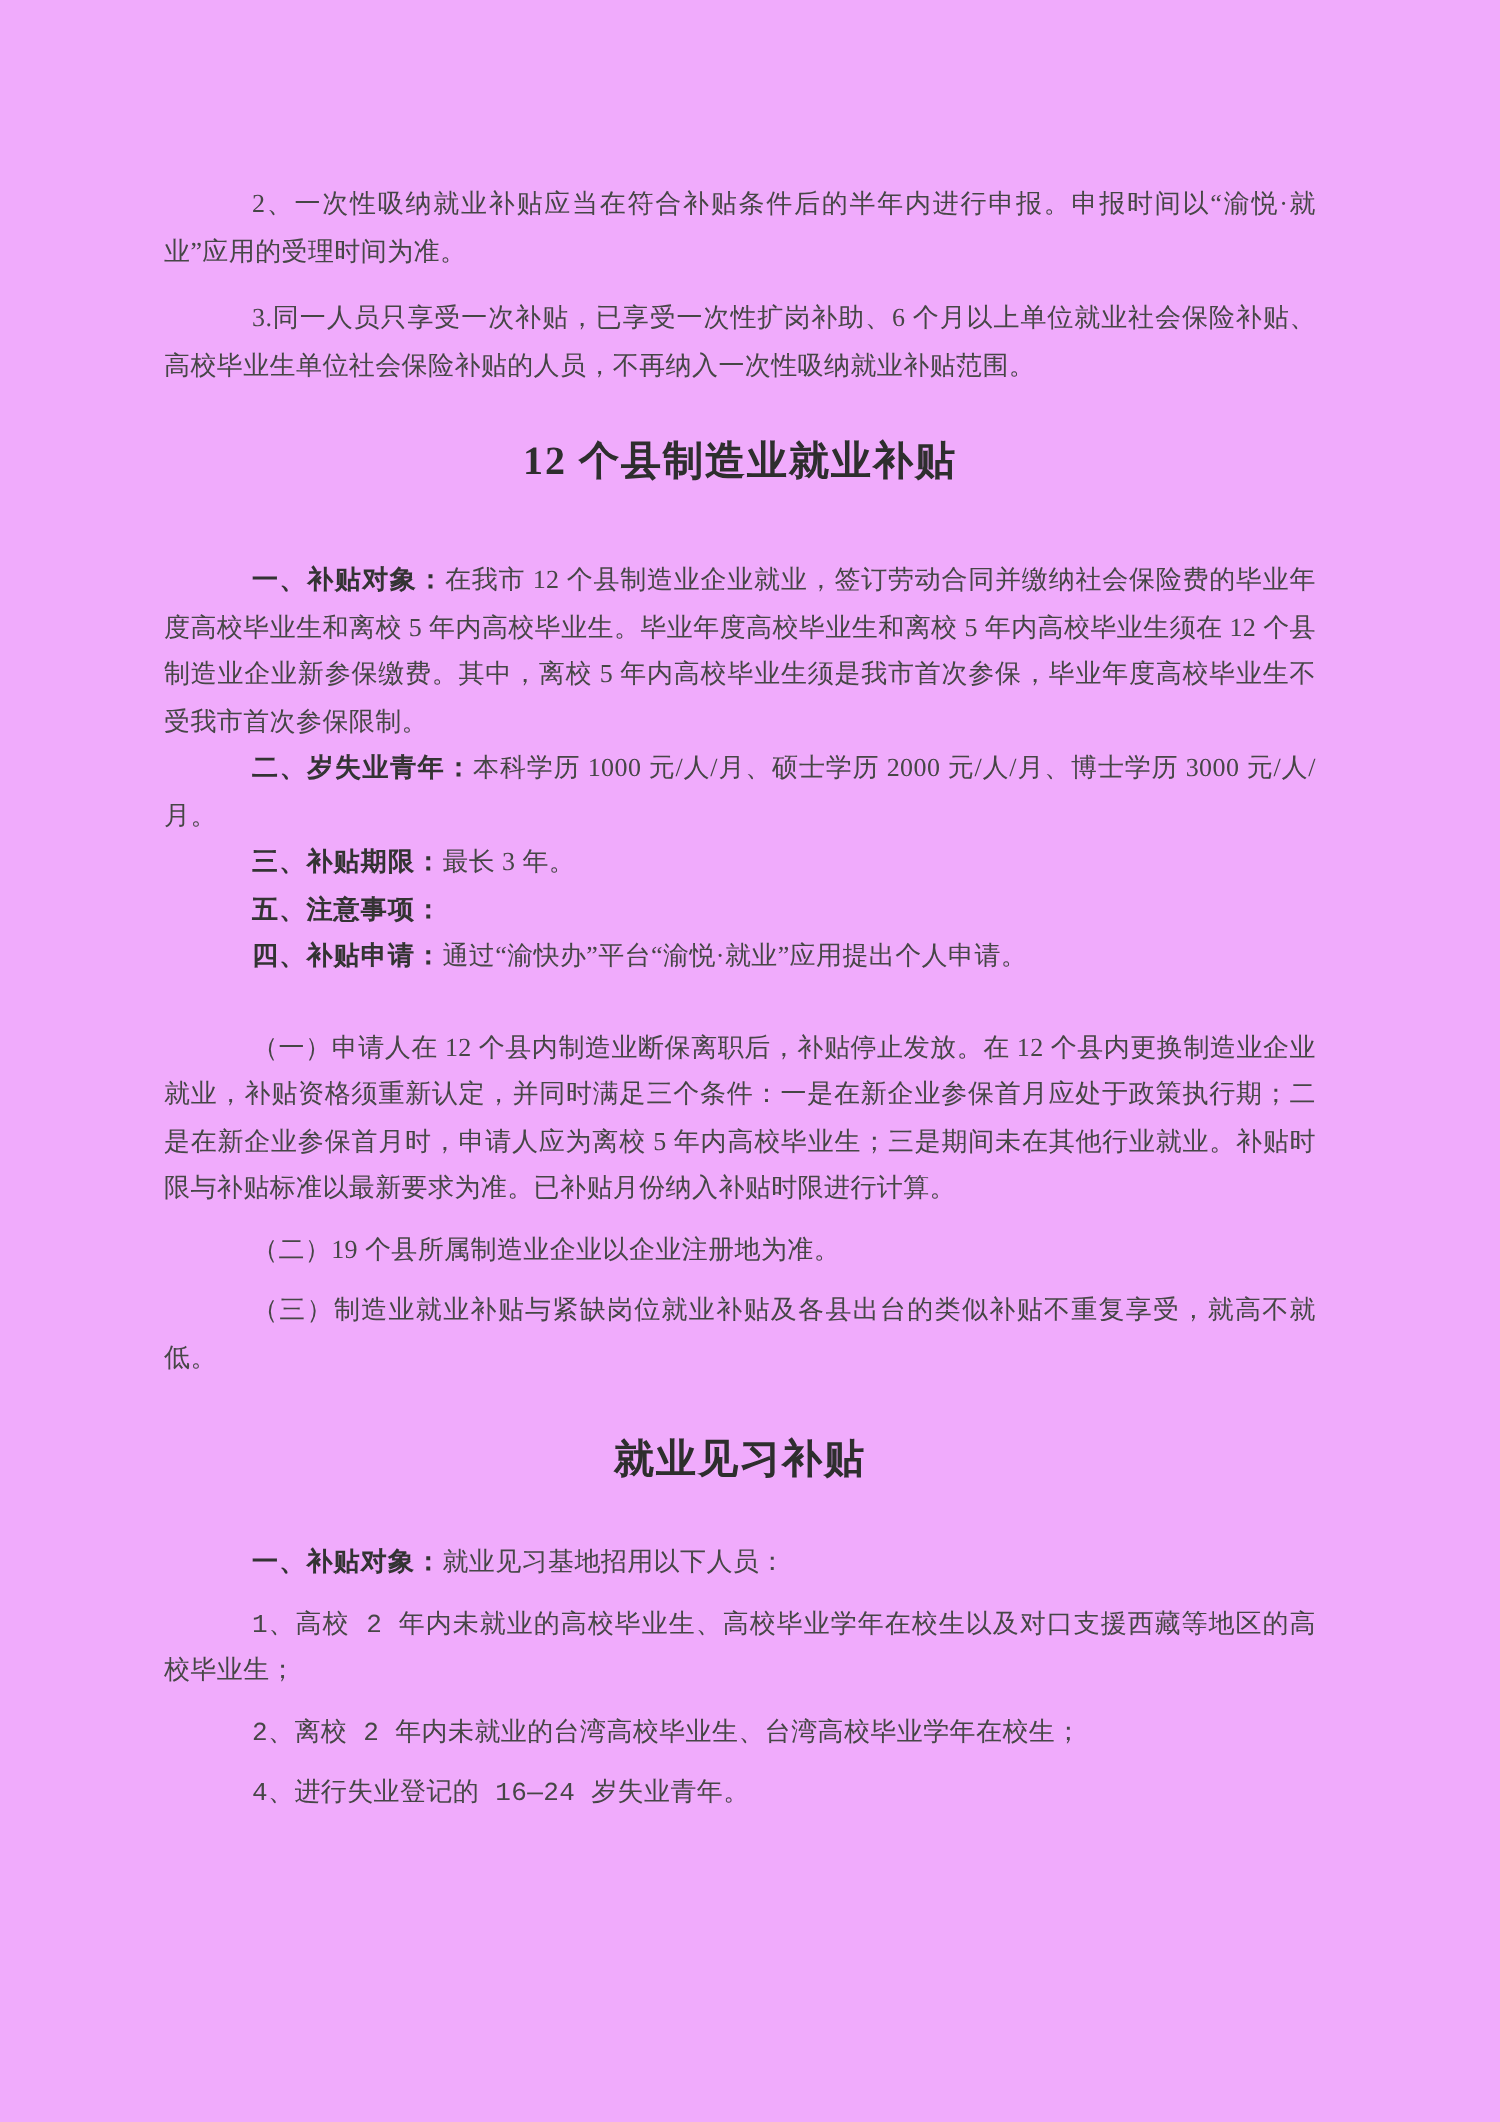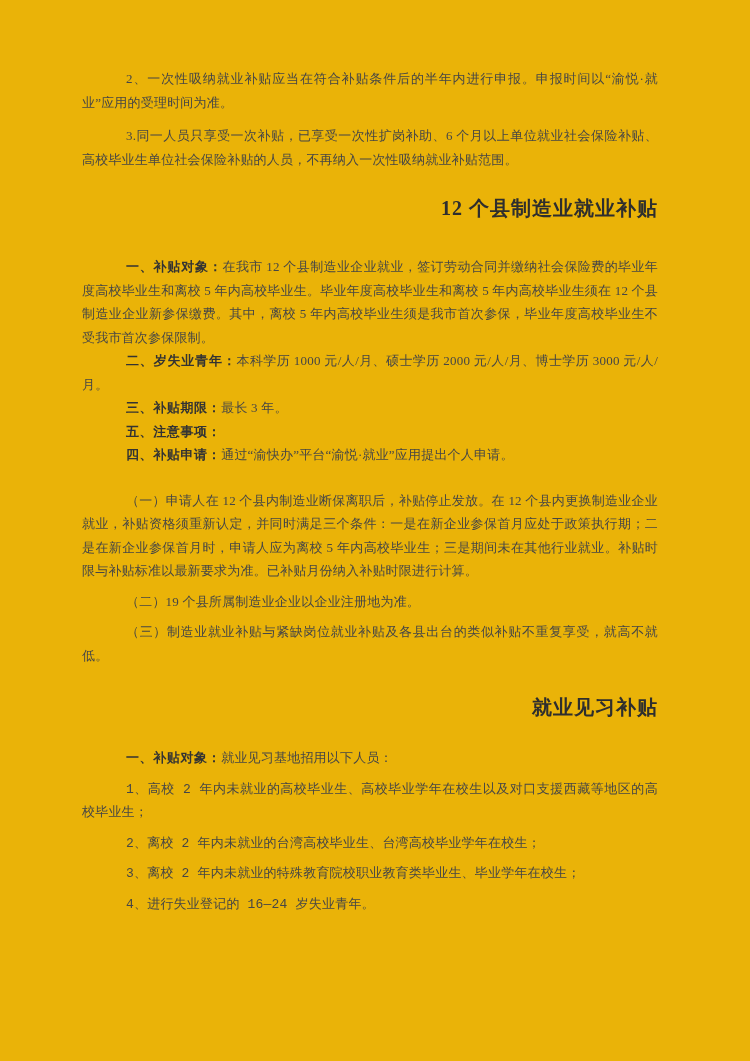--- a/index.html
+++ b/index.html
@@ -5,42 +5,42 @@
   html, body {
     margin: 0;
     padding: 0;
     background: #fdfdfd;
   }
   .page {
     position: relative;
     width: 750px;
     height: 1061px;
     box-sizing: border-box;
-    background: #eab308;
-    padding: 67px 92px 0 82px;
+    background: #f0abfc;
+    padding: 90px 92px 0 82px;
     overflow: hidden;
     font-family: "Liberation Serif", "DejaVu Serif", serif;
     color: #464646;
   }
   .page p {
     margin: 0;
     font-size: 13px;
     line-height: 23.5px;
     letter-spacing: 0.2px;
     text-align: justify;
     text-indent: 44px;
   }
   .intro p {
     margin-bottom: 10px;
   }
   .doc-heading {
     font-size: 20px;
     font-weight: 700;
     line-height: 30px;
-    text-align: right;
+    text-align: center;
     letter-spacing: 1px;
     color: #2e2e2e;
     margin: 22px 0 32px 0;
     font-family: "Liberation Serif", "DejaVu Serif", serif;
   }
   .doc-heading.second {
     margin: 25px 0 24px 0;
   }
   .items p {
     margin: 0;
@@ -104,17 +104,16 @@
 
   <div class="s2-item">
     <p>
       <strong>一、补贴对象：</strong><span>就业见习基地招用以下人员：</span>
     </p>
   </div>
 
   <div class="list">
     <p>1、高校 2 年内未就业的高校毕业生、高校毕业学年在校生以及对口支援西藏等地区的高校毕业生；</p>
     <p>2、离校 2 年内未就业的台湾高校毕业生、台湾高校毕业学年在校生；</p>
-    <p>3、离校 2 年内未就业的特殊教育院校职业教育类毕业生、毕业学年在校生；</p>
     <p>4、进行失业登记的 16—24 岁失业青年。</p>
   </div>
 
 </div>
 
 </body></html>

